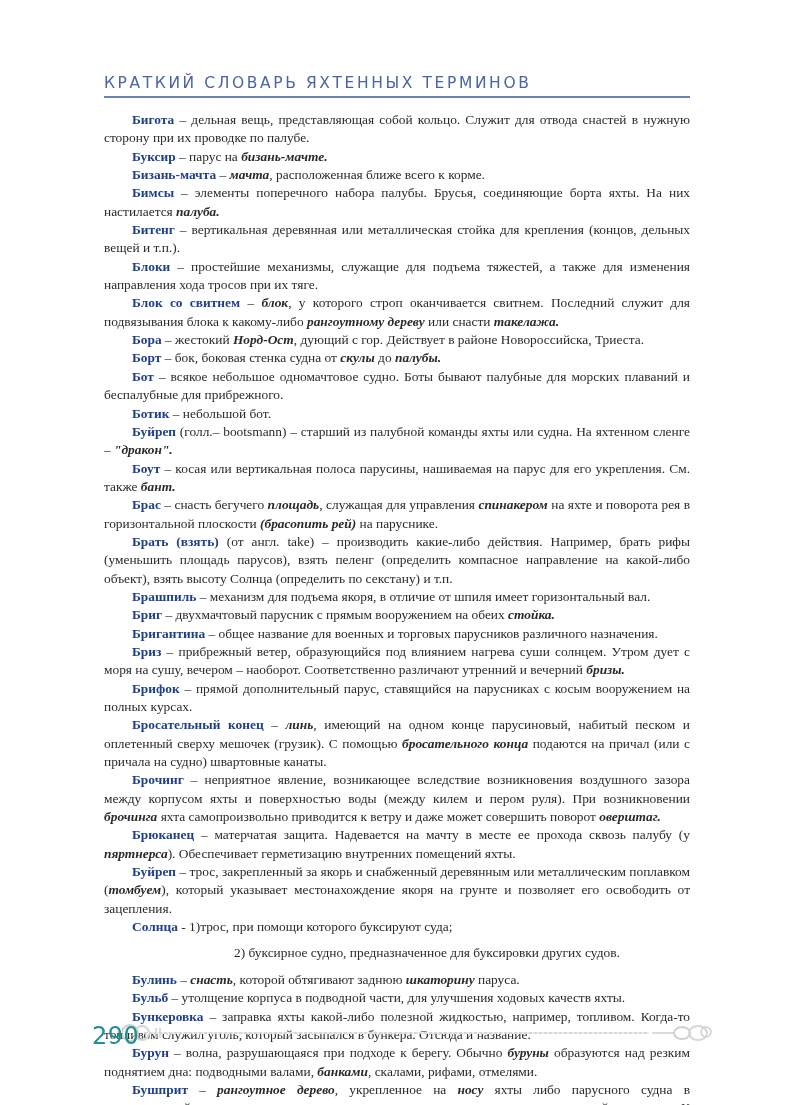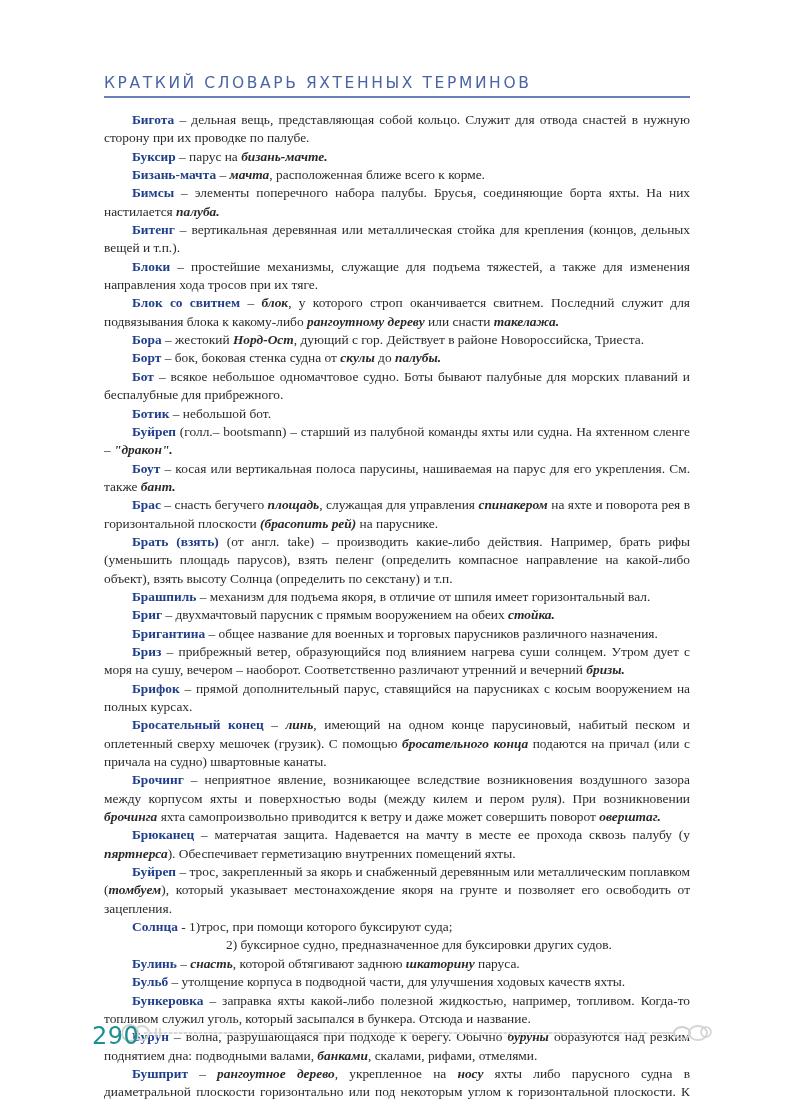--- a/index.html
+++ b/index.html
@@ -14,21 +14,21 @@
     position: absolute; left: 104px; top: 88px; width: 586px; height: 1.5px; background: #6b7fb8;
   }
   .content {
     position: absolute; left: 104px; top: 103px; width: 586px;
     font-family: "Liberation Serif", serif; font-size: 13.4px; line-height: 18.35px;
     color: #2a2a2a; text-align: justify;
   }
   .entry { margin: 0; text-indent: 28px; }
   .term { color: #1f3f8a; font-weight: bold; margin-top: 18px; }
   .ref { font-style: italic; font-weight: bold; color: #2a2a2a; }
-  .sub2 { margin: 0; padding-left: 122px; text-indent: 0; }
+  .sub2 { margin: 8px; padding-left: 122px; text-indent: 0; }
   .footer { position: absolute; left: 92px; top: 1014px; width: 620px; height: 30px; }
   .page-num {
     position: absolute; left: 0; top: 0;
     font-family: "DejaVu Sans", sans-serif; font-size: 24px; color: #1f8f93; letter-spacing: 0.5px;
   }
   .rope-line {
     position: absolute; left: 52px; top: 10px; width: 505px; height: 2px;
     background: repeating-linear-gradient(90deg, #d7d7d7 0 3px, #eeeeee 3px 5px);
   }
   .knot-left { position: absolute; left: 30px; top: 0px; }

